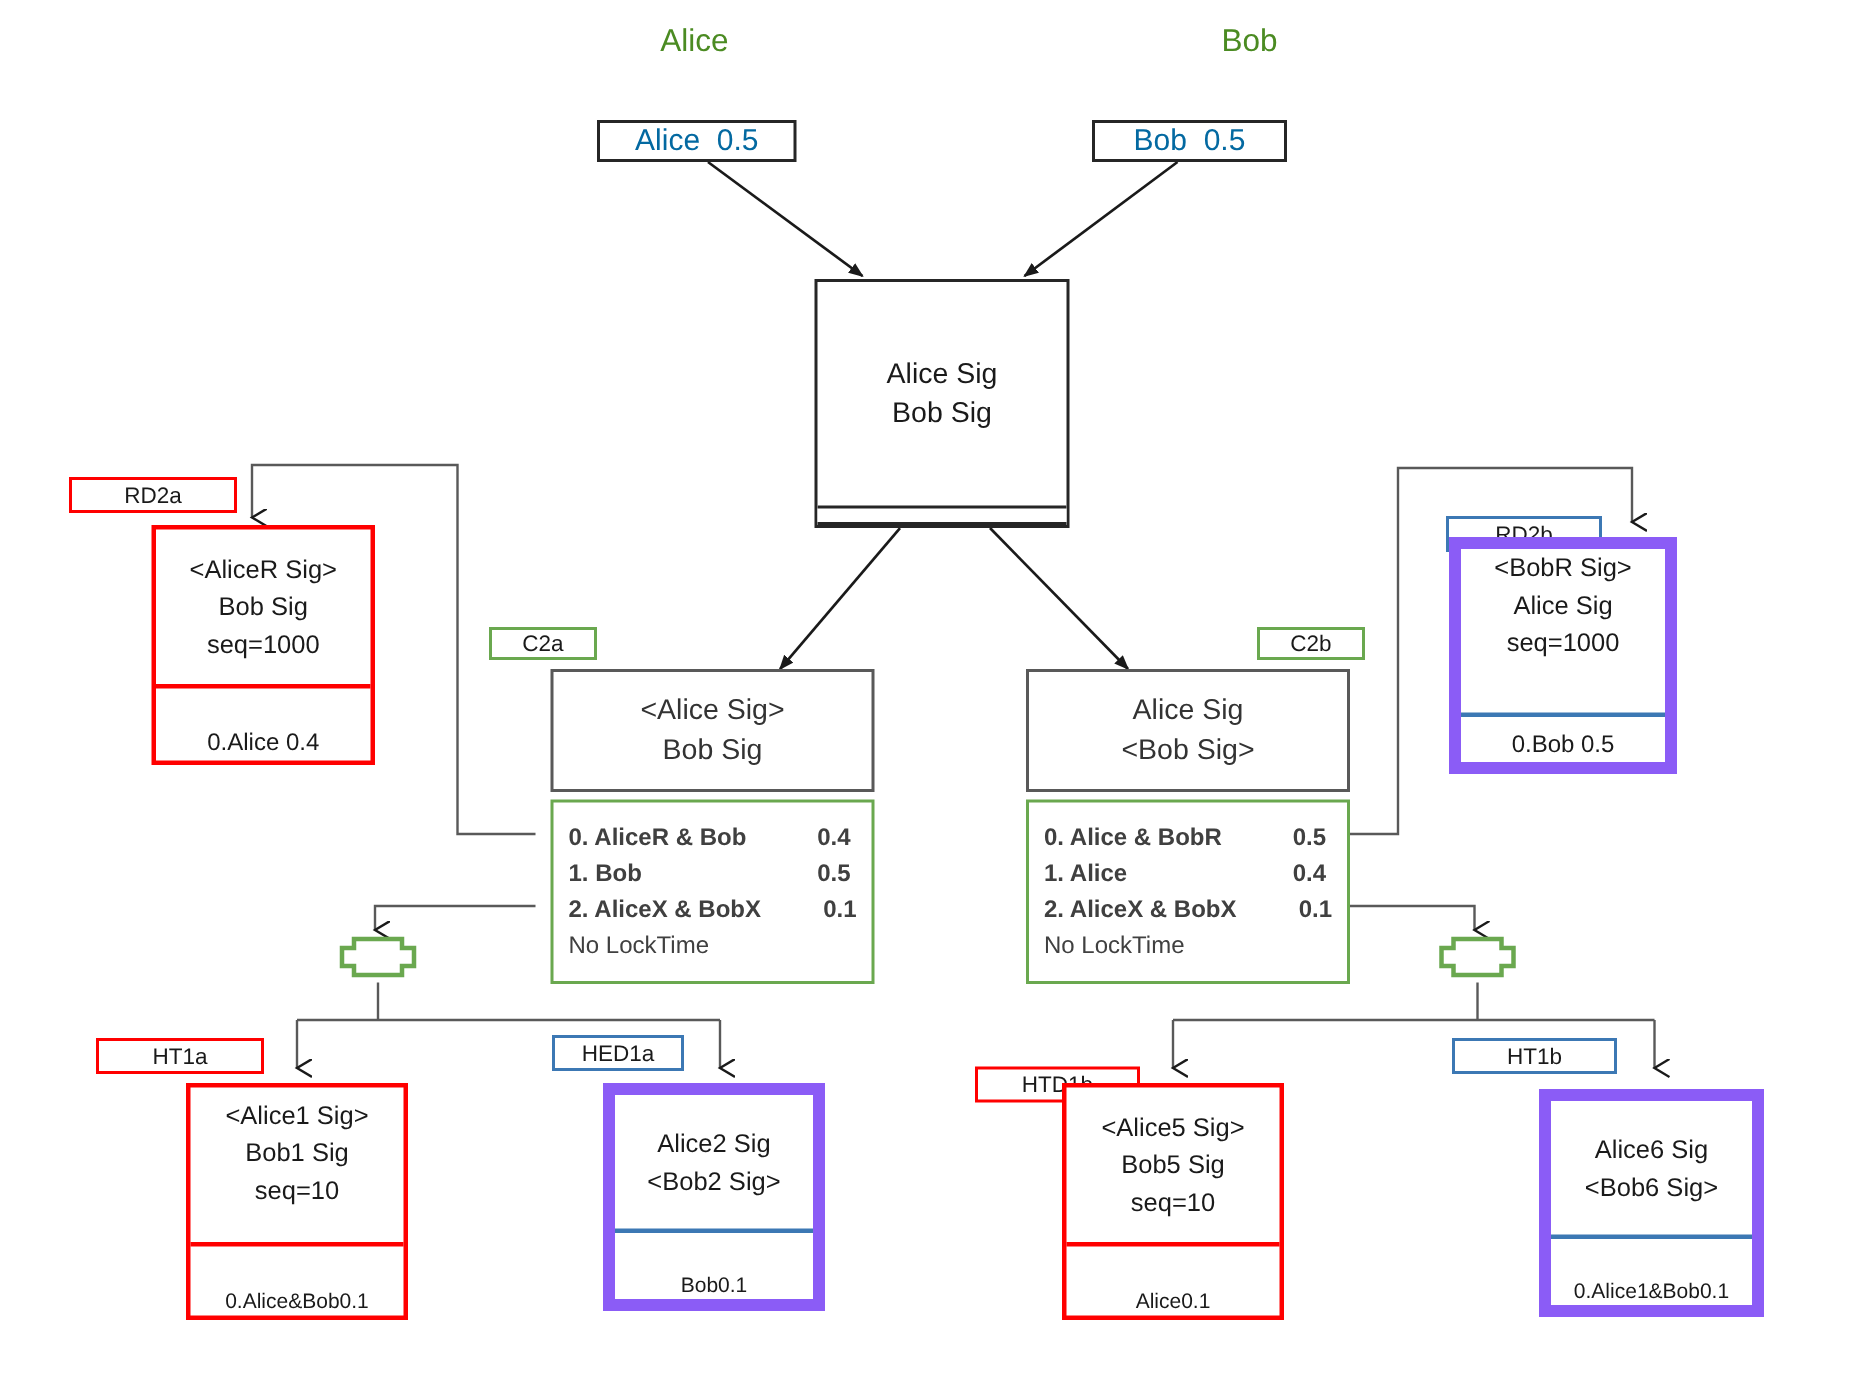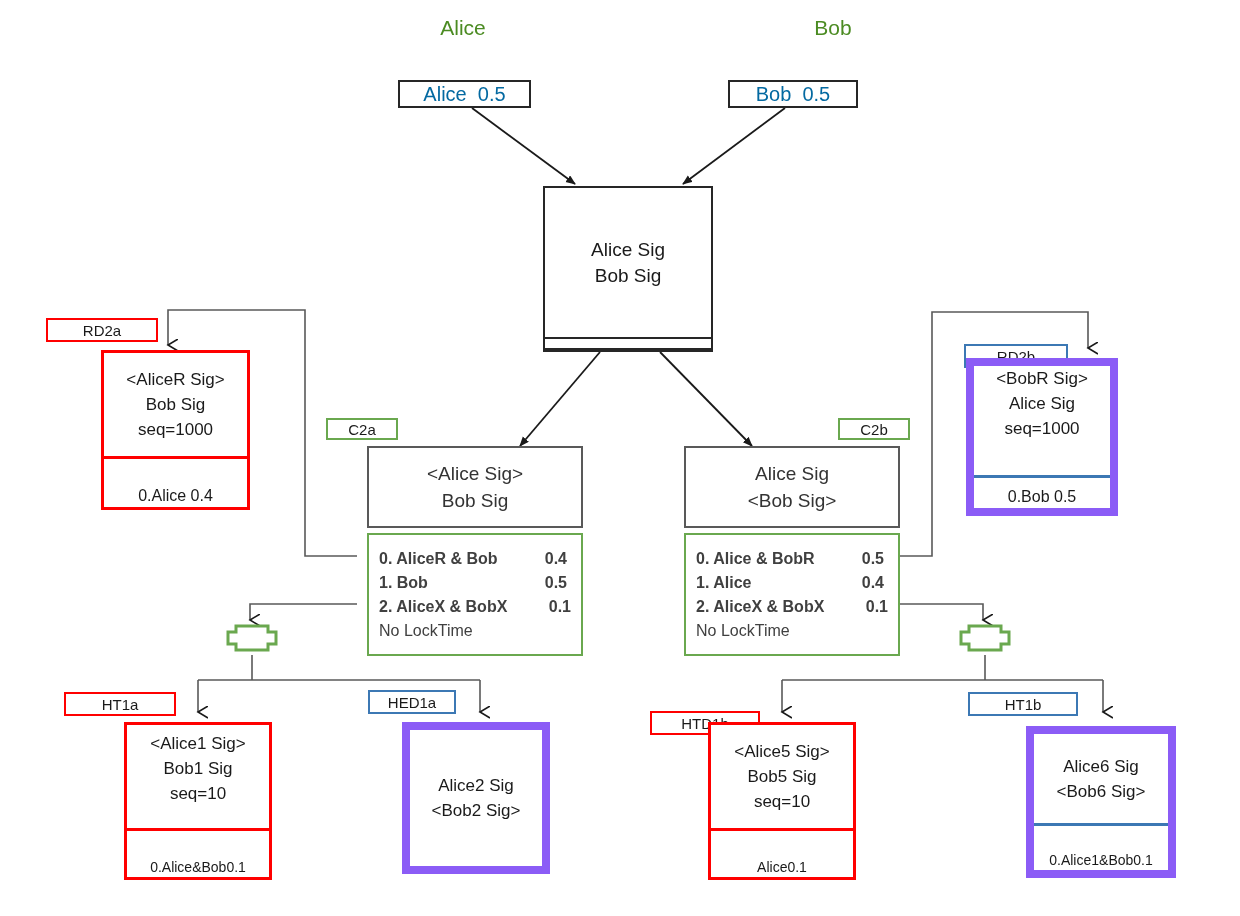--- a/index.html
+++ b/index.html
@@ -242,20 +242,23 @@
       <span class="line">0.Alice&amp;Bob0.1</span>
     </div>
   </div>
 
   <div class="abs tag blue" style="left:344px;top:690px;width:88px;height:24px;margin-left:24px;">HED1a</div>
   <div class="abs txbox blue calibri" style="left:402px;top:722px;width:148px;height:152px;">
     <div class="tx-in sig-txt">
       <span class="line">Alice2 Sig</span>
       <span class="line">&lt;Bob2 Sig&gt;</span>
     </div>
+    <div class="tx-out out-txt-sm" style="height:44px;">
+      <span class="line">Bob0.1</span>
+    </div>
   </div>
 
   <div class="abs tag red" style="left:650px;top:692px;width:110px;height:24px;margin-top:19px;">HTD1b</div>
   <div class="abs txbox red calibri" style="left:708px;top:722px;width:148px;height:158px;">
     <div class="tx-in sig-txt">
       <span class="line">&lt;Alice5 Sig&gt;</span>
       <span class="line">Bob5 Sig</span>
       <span class="line">seq=10</span>
     </div>
     <div class="tx-out out-txt-sm" style="height:46px;">

